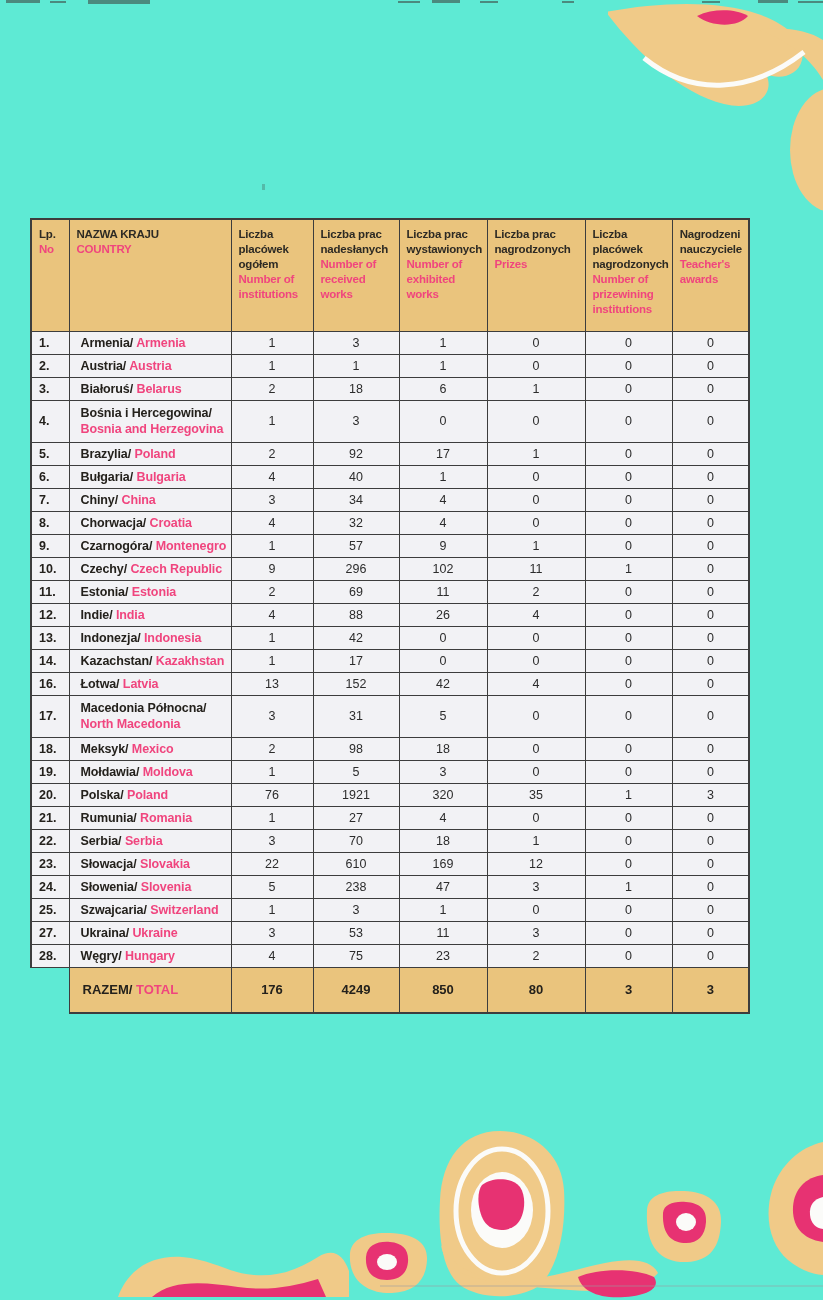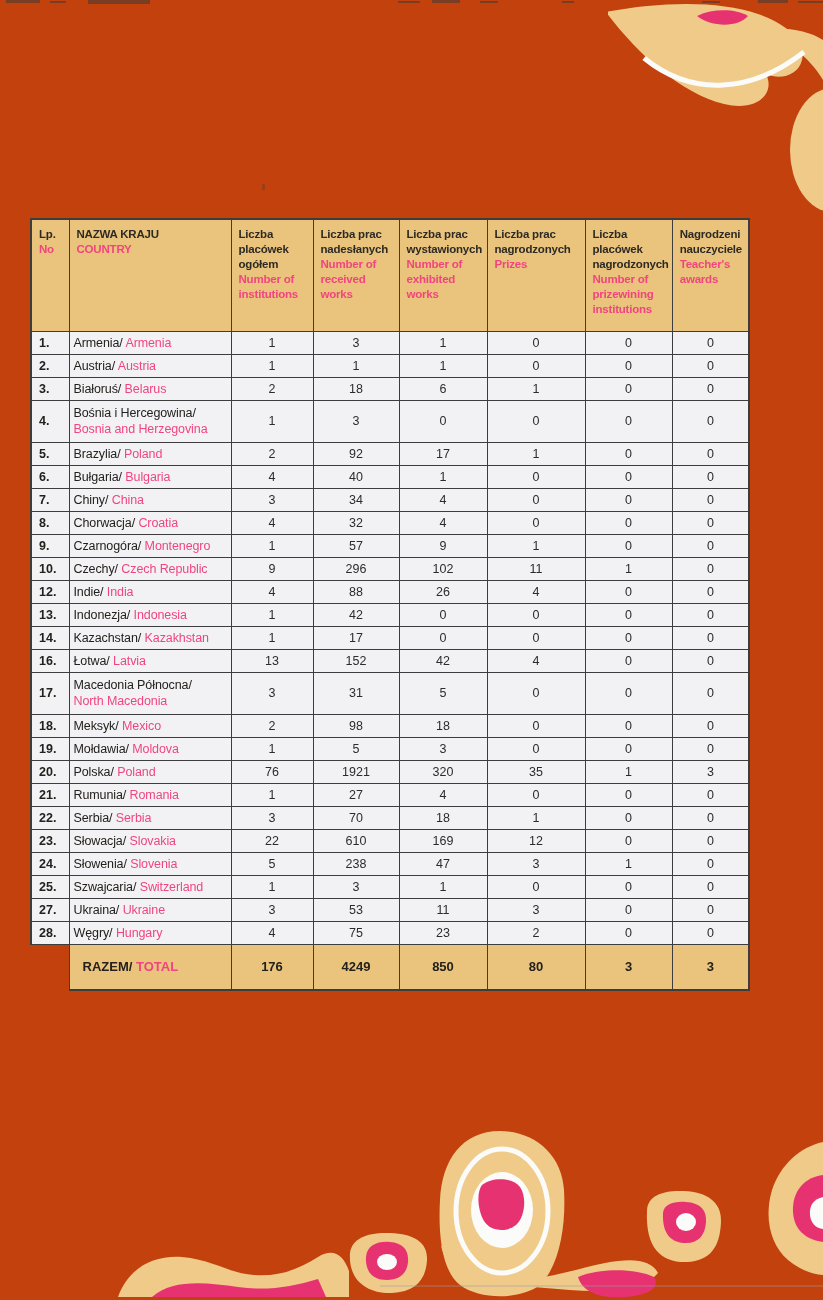--- a/index.html
+++ b/index.html
@@ -1,18 +1,18 @@
 <!DOCTYPE html>
 <html><head>
 <meta charset="utf-8">
 <style>
   html,body { margin:0; padding:0; background:#888; }
   .page {
     position:relative; width:823px; height:1300px;
-    background:#c2410c; overflow:hidden;
+    background:#5eead4; overflow:hidden;
     font-family:"Liberation Sans", sans-serif;
   }
   .deco { position:absolute; pointer-events:none; }
   .deco-top { top:0; right:0; }
   .deco-bottom { left:0; top:1085px; }
   .artifact { position:absolute; background:rgba(60,58,55,.55); }
 
   table.results {
     position:absolute; left:30px; top:218px;
     border-collapse:collapse; table-layout:fixed;
@@ -29,21 +29,21 @@
     font-size:11.5px; line-height:1.3; letter-spacing:-0.2px;
   }
   .hdr-pl { color:#2d2a24; font-weight:700; }
   .hdr-en { color:#f0457e; font-weight:700; }
 
   .results tbody td {
     background:#f2f2f5; height:23px; padding:1px 2px;
     font-size:12.5px; color:#2c2c2c; vertical-align:middle;
   }
   .results td.col-no   { padding-left:7px;  font-weight:700; color:#24211c; }
-  .results td.col-name { padding-left:4px; font-weight:400; color:#24211c; letter-spacing:-0.1px;margin-top:8px; }
+  .results td.col-name { padding-left:11px; font-weight:700; color:#24211c; letter-spacing:-0.1px;margin-top:8px; }
   .name-en { color:#f0457e; }
   .results td.num { text-align:center; font-weight:400; }
   .results tr.two-line td { height:42px; }
   .two-line .name-pl, .two-line .name-en { display:block; line-height:16px; }
 
   .results tfoot td {
     background:#eac47d; height:46px;
     font-size:13px; font-weight:700; color:#24211c;
   }
   .results tfoot td.total-label { padding-left:13px; text-align:left;margin-left:44px; }
@@ -220,20 +220,30 @@
           <td class="col-no">10.</td>
           <td class="col-name"><span class="name-pl">Czechy/</span> <span class="name-en">Czech Republic</span></td>
           <td class="num">9</td>
           <td class="num">296</td>
           <td class="num">102</td>
           <td class="num">11</td>
           <td class="num">1</td>
           <td class="num">0</td>
         </tr>
         <tr>
+          <td class="col-no">11.</td>
+          <td class="col-name"><span class="name-pl">Estonia/</span> <span class="name-en">Estonia</span></td>
+          <td class="num">2</td>
+          <td class="num">69</td>
+          <td class="num">11</td>
+          <td class="num">2</td>
+          <td class="num">0</td>
+          <td class="num">0</td>
+        </tr>
+        <tr>
           <td class="col-no">12.</td>
           <td class="col-name"><span class="name-pl">Indie/</span> <span class="name-en">India</span></td>
           <td class="num">4</td>
           <td class="num">88</td>
           <td class="num">26</td>
           <td class="num">4</td>
           <td class="num">0</td>
           <td class="num">0</td>
         </tr>
         <tr>

